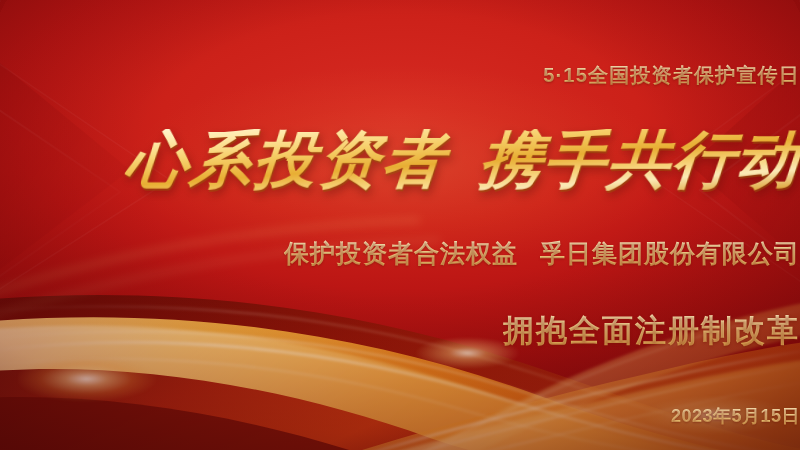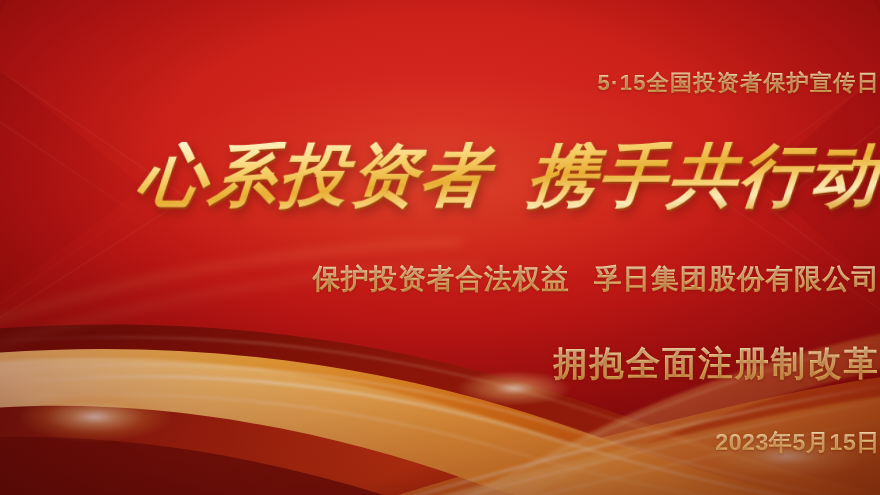--- a/index.html
+++ b/index.html
@@ -156,22 +156,22 @@
     letter-spacing: 2px;
     white-space: nowrap;
     background: linear-gradient(180deg, #fff3cc 0%, #f5d585 48%, #e0a947 100%);
     -webkit-background-clip: text;
     background-clip: text;
     -webkit-text-fill-color: transparent;
     text-shadow: 0 1px 3px rgba(110,20,5,0.45);
   }
 
   .date {
-    margin-top: 12px;
-    font-size: 21px;
+    margin-top: 28px;
+    font-size: 18px;
     font-weight: 700;
     letter-spacing: 0.5px;
     background: linear-gradient(180deg, #fff2cb 0%, #f4d487 55%, #deaa4d 100%);
     -webkit-background-clip: text;
     background-clip: text;
     -webkit-text-fill-color: transparent;
     text-shadow: 0 1px 2px rgba(110,20,5,0.40);
   }
 </style>
 </head>

